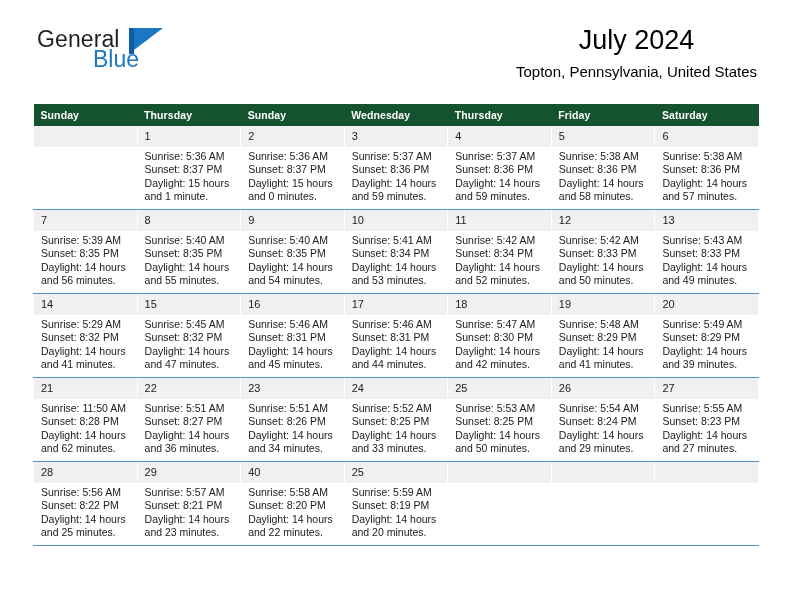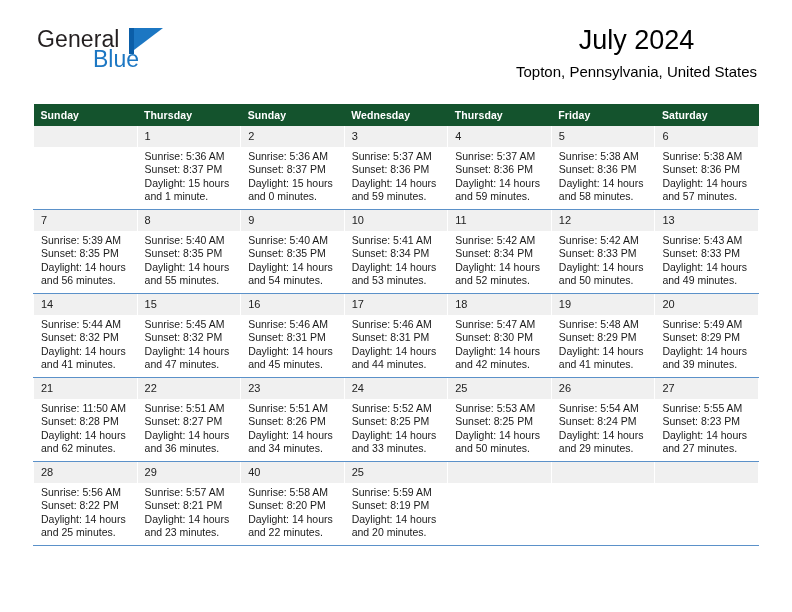--- a/index.html
+++ b/index.html
@@ -313,21 +313,21 @@
               <span class="line">Sunset: 8:33 PM</span>
               <span class="line">Daylight: 14 hours</span>
               <span class="line">and 49 minutes.</span>
             </span>
           </td>
         </tr>
         <tr class="week">
           <td>
             <span class="daynum">14</span>
             <span class="info">
-              <span class="line">Sunrise: 5:44 AM</span>
+              <span class="line">Sunrise: 5:29 AM</span>
               <span class="line">Sunset: 8:32 PM</span>
               <span class="line">Daylight: 14 hours</span>
               <span class="line">and 41 minutes.</span>
             </span>
           </td>
           <td>
             <span class="daynum">15</span>
             <span class="info">
               <span class="line">Sunrise: 5:45 AM</span>
               <span class="line">Sunset: 8:32 PM</span>

